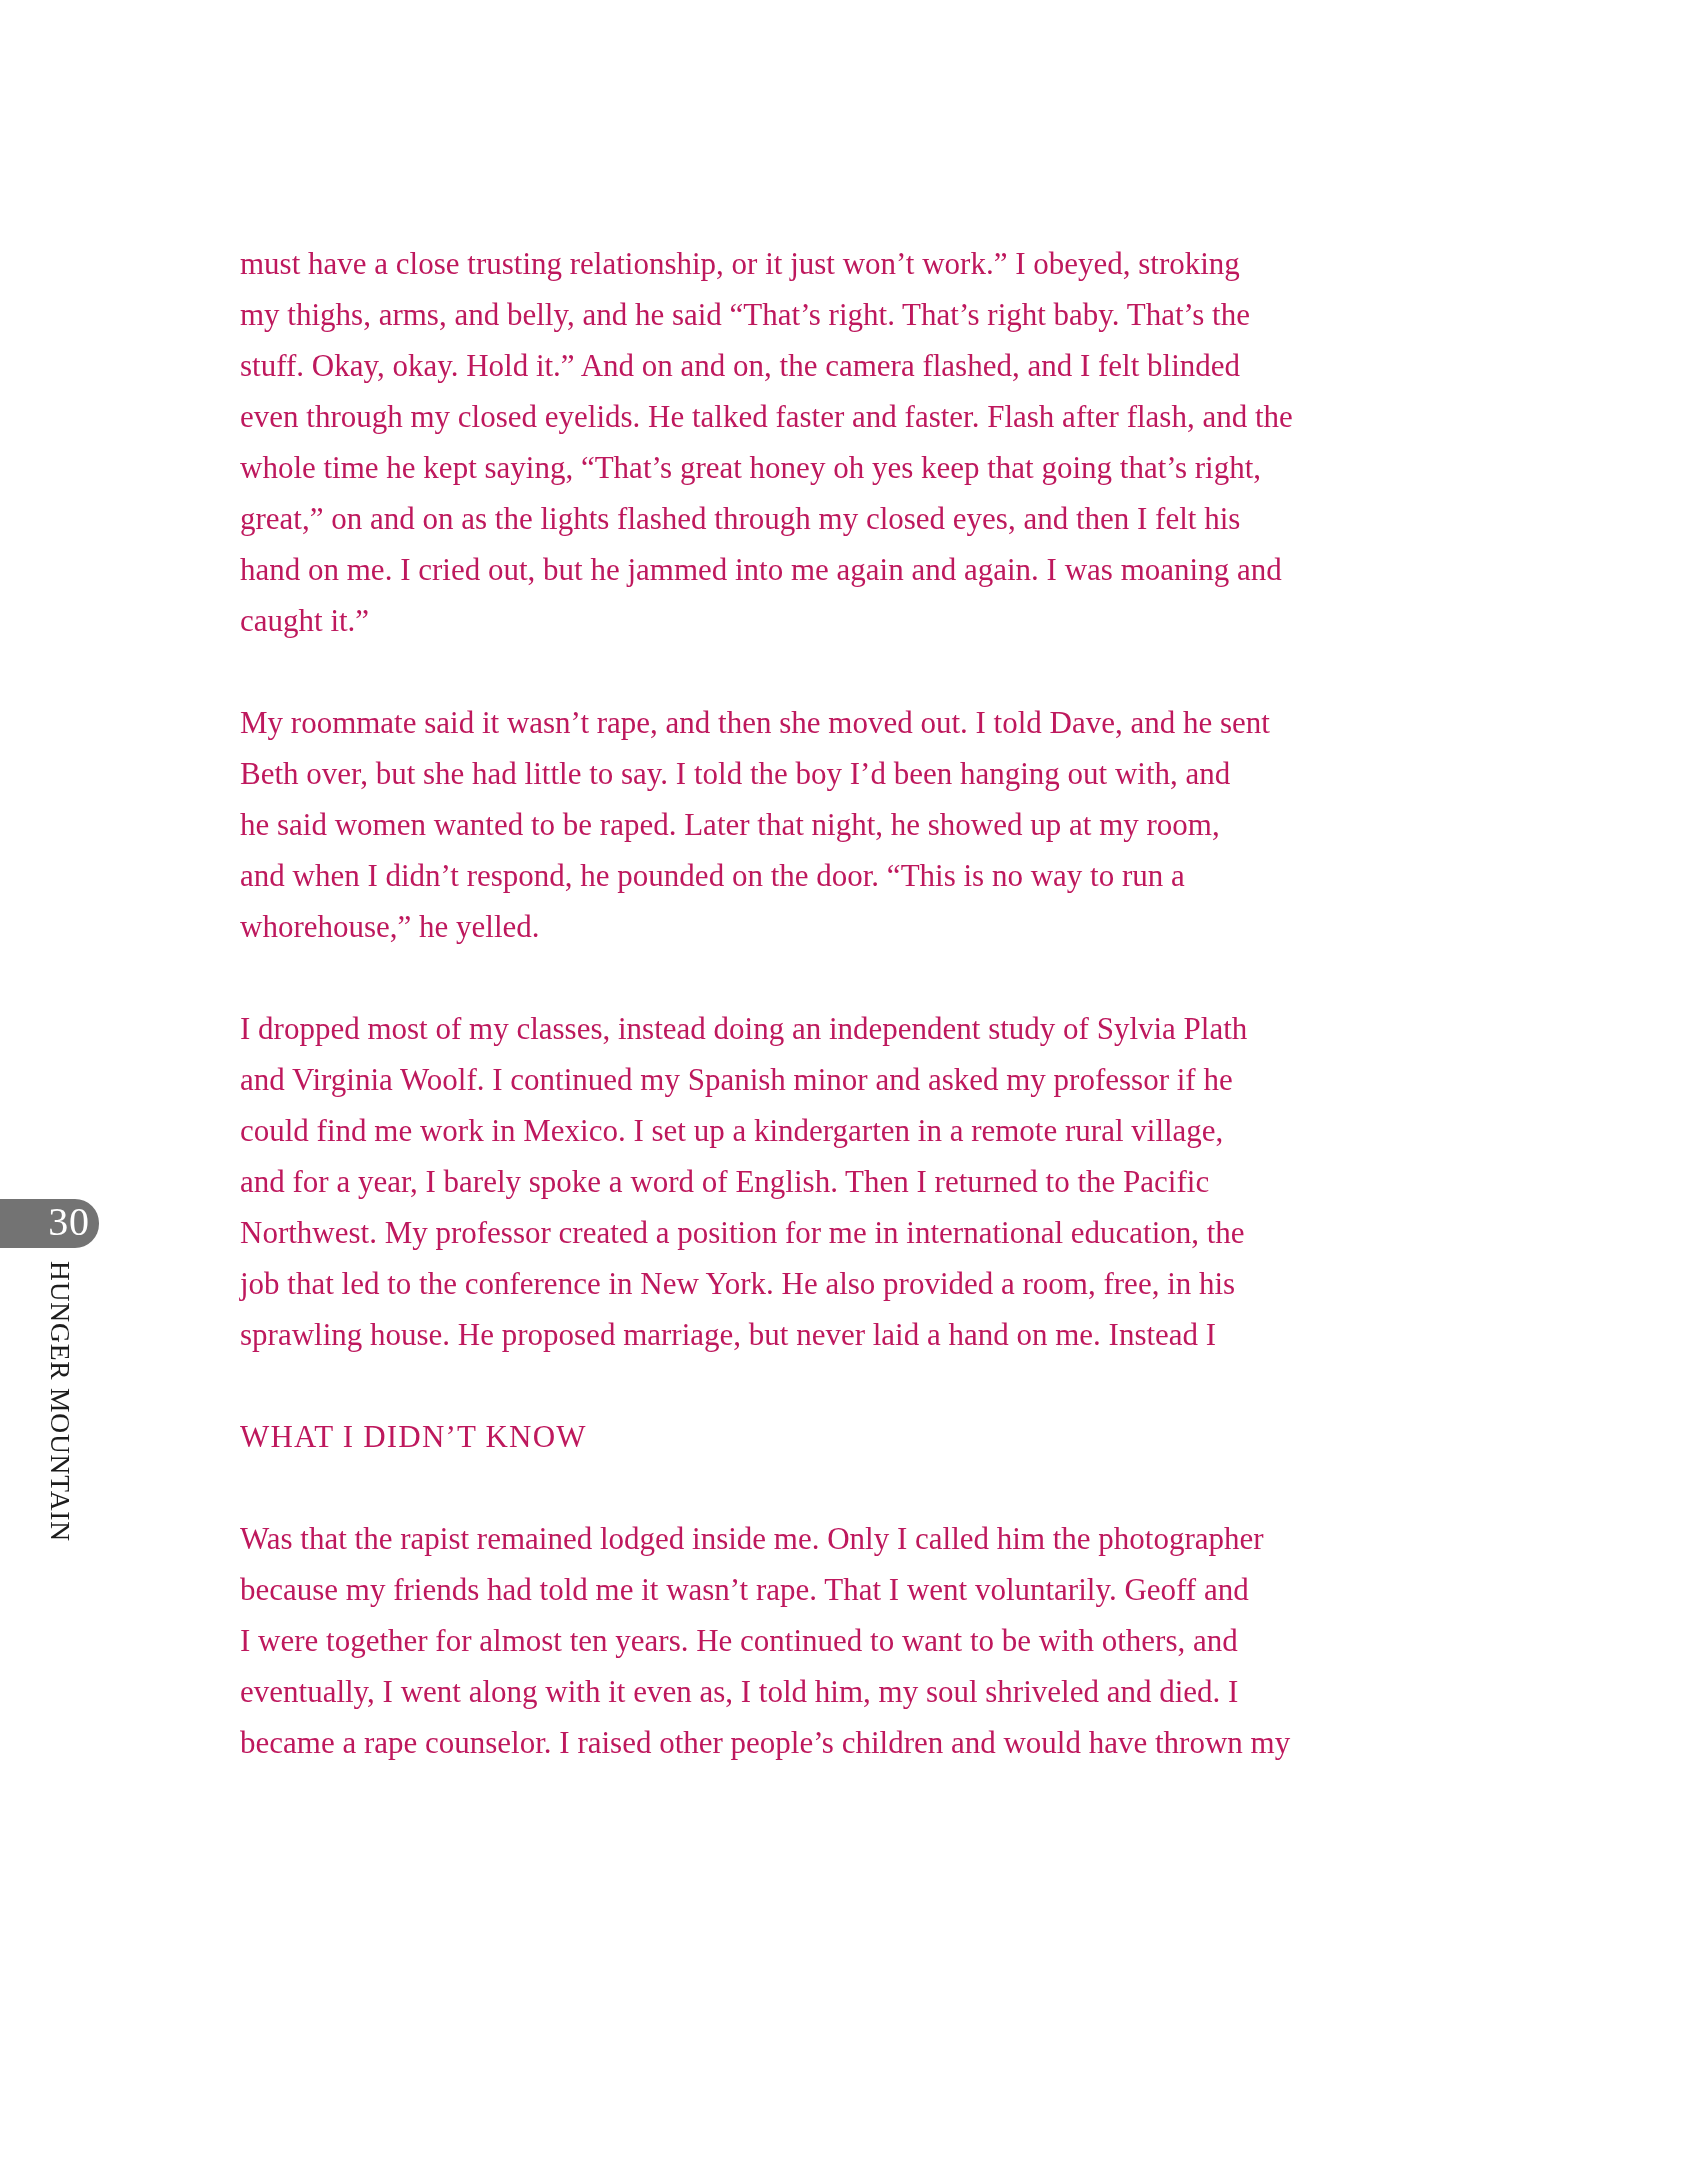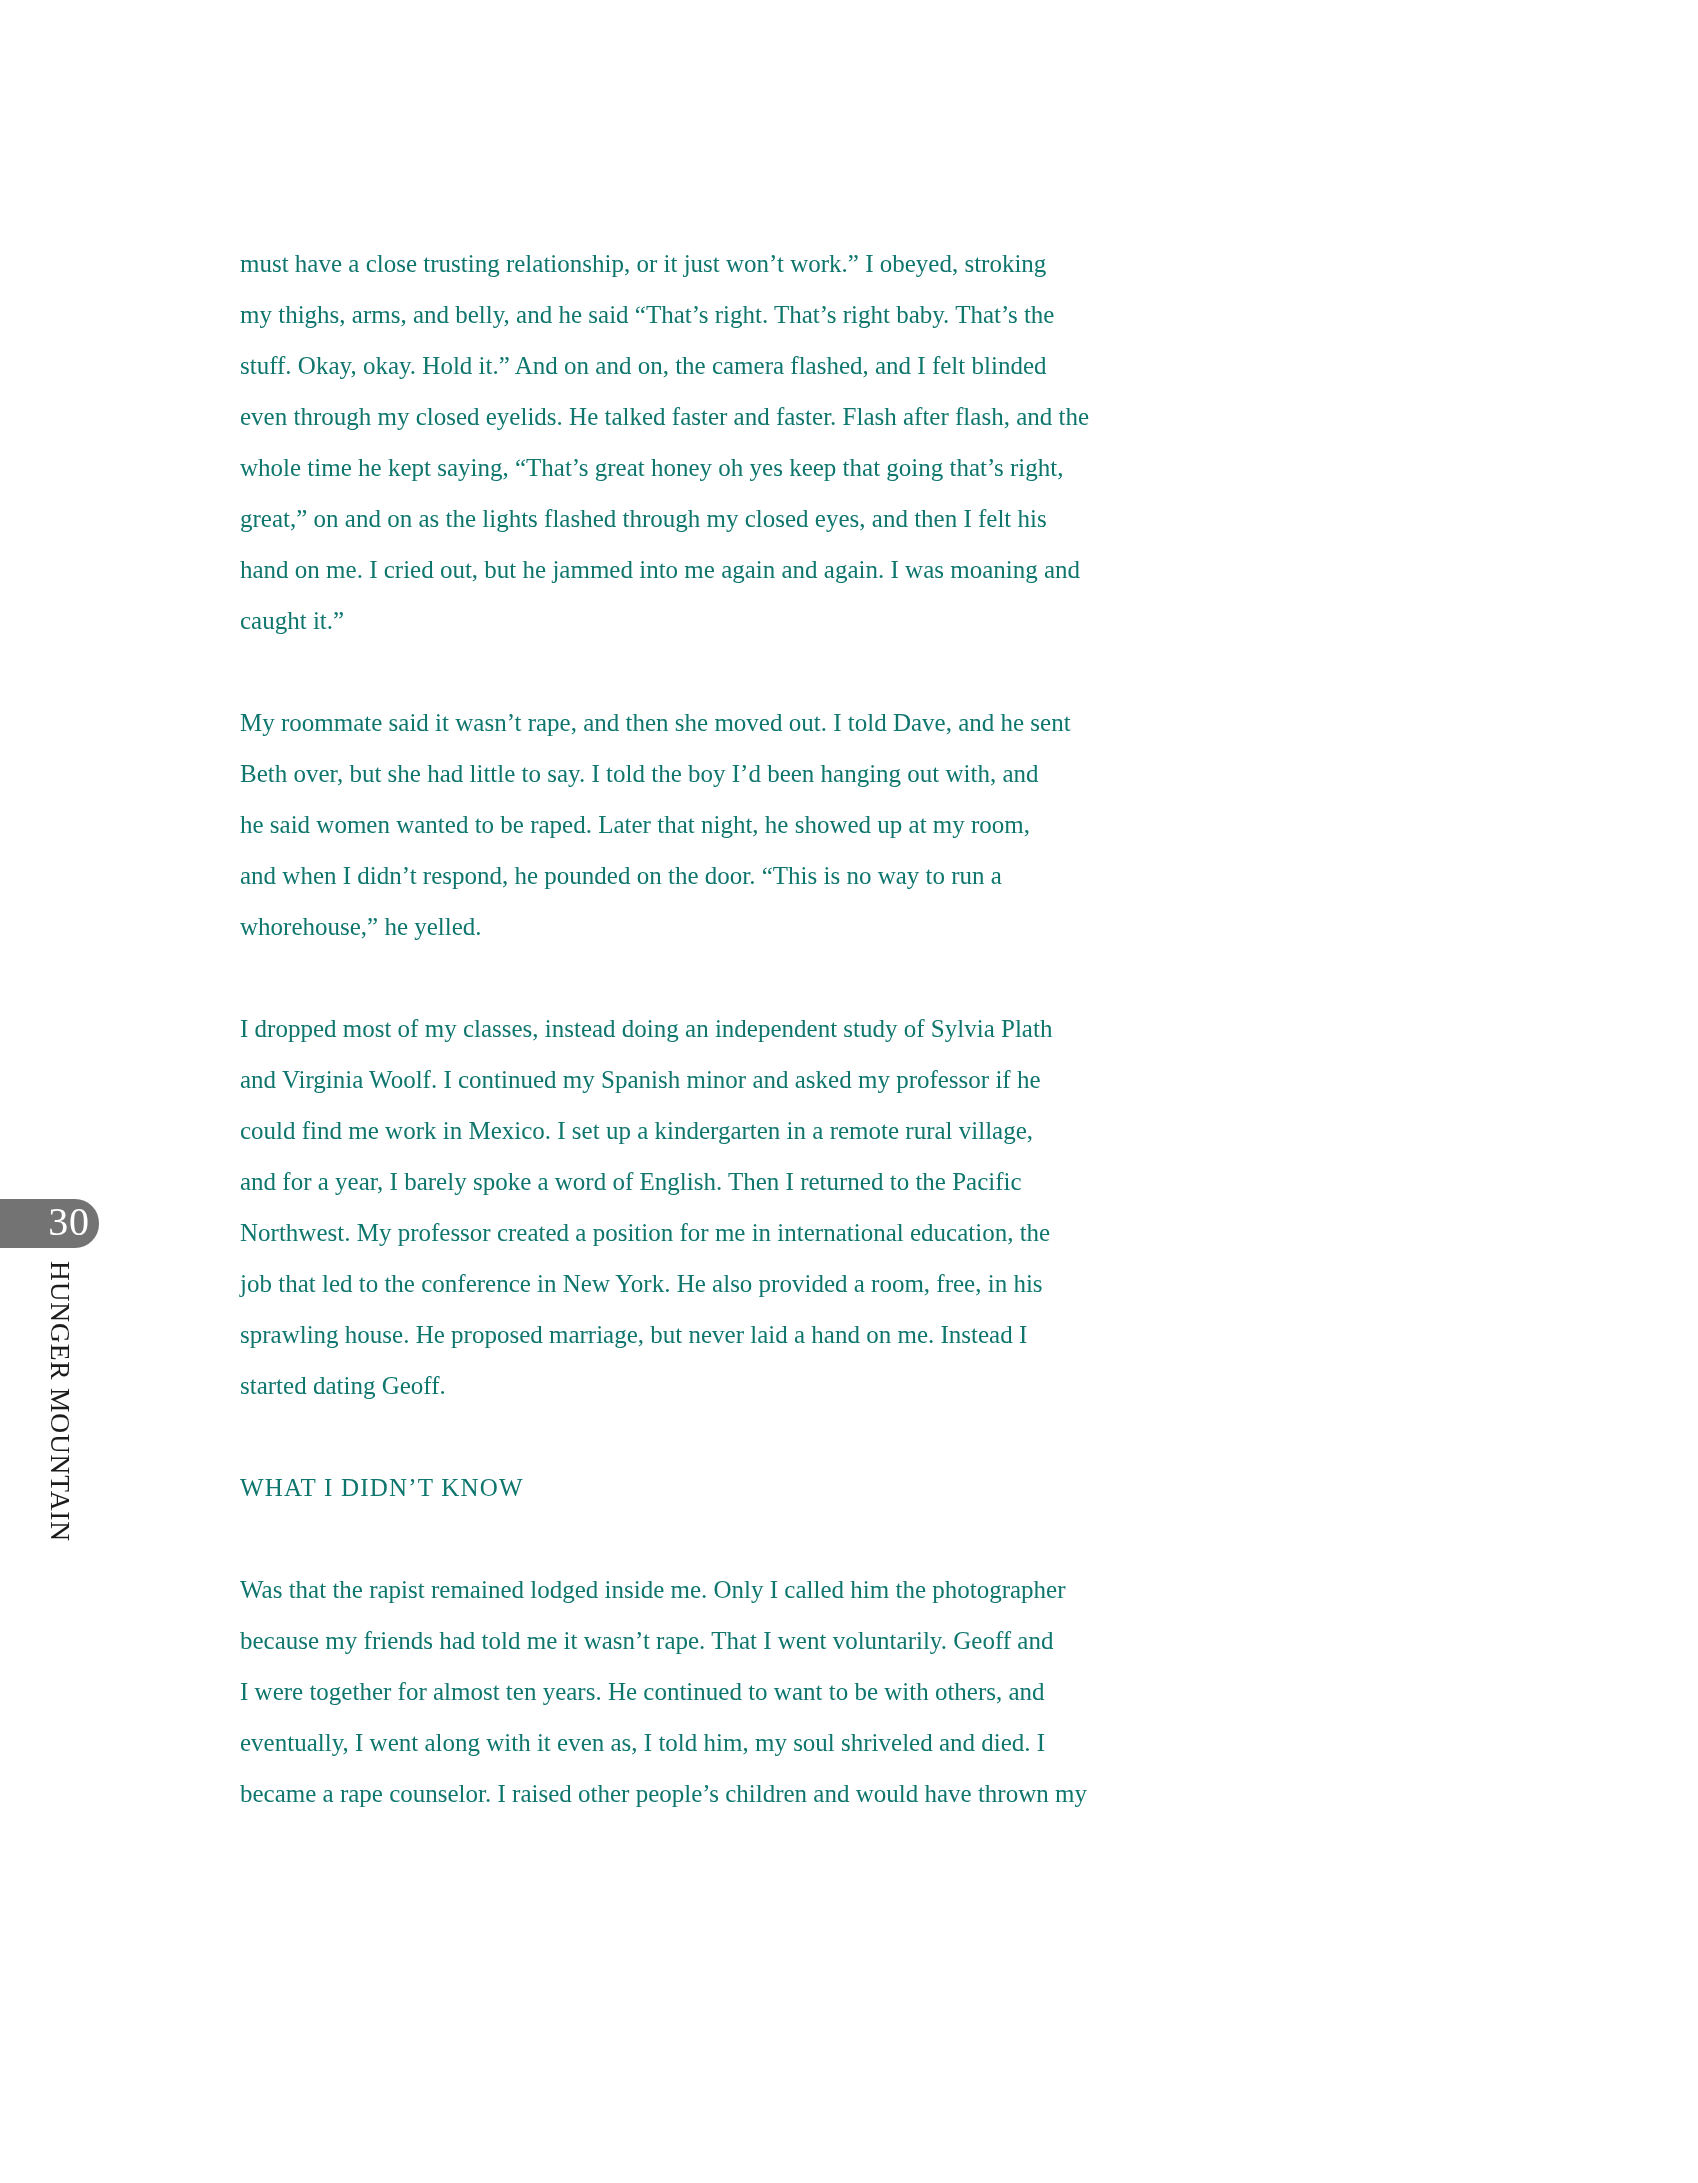--- a/index.html
+++ b/index.html
@@ -52,23 +52,23 @@
     letter-spacing: 0.8px;
     color: #1c1c1c;
     white-space: nowrap;
   }
   
   .text-block {
     position: absolute;
     left: 240px;
     top: 238px;
     width: 1310px;
-    font-size: 25px;
+    font-size: 31px;
     line-height: 51px;
-    color: #0f766e;
+    color: #be185d;
     white-space: nowrap;
   }
   .block {
     margin: 0 0 51px 0;
   }
   .block.heading {
     letter-spacing: 1.2px;
   }
   .line {
     height: 51px;
@@ -104,21 +104,20 @@
         <div class="line">whorehouse,” he yelled.</div>
       </div>
       <div class="block">
         <div class="line">I dropped most of my classes, instead doing an independent study of Sylvia Plath</div>
         <div class="line">and Virginia Woolf. I continued my Spanish minor and asked my professor if he</div>
         <div class="line">could find me work in Mexico. I set up a kindergarten in a remote rural village,</div>
         <div class="line">and for a year, I barely spoke a word of English. Then I returned to the Pacific</div>
         <div class="line">Northwest. My professor created a position for me in international education, the</div>
         <div class="line">job that led to the conference in New York. He also provided a room, free, in his</div>
         <div class="line">sprawling house. He proposed marriage, but never laid a hand on me. Instead I</div>
-        <div class="line">started dating Geoff.</div>
       </div>
       <div class="block heading">
         <div class="line">WHAT I DIDN’T KNOW</div>
       </div>
       <div class="block">
         <div class="line">Was that the rapist remained lodged inside me. Only I called him the photographer</div>
         <div class="line">because my friends had told me it wasn’t rape. That I went voluntarily. Geoff and</div>
         <div class="line">I were together for almost ten years. He continued to want to be with others, and</div>
         <div class="line">eventually, I went along with it even as, I told him, my soul shriveled and died. I</div>
         <div class="line">became a rape counselor. I raised other people’s children and would have thrown my</div>

